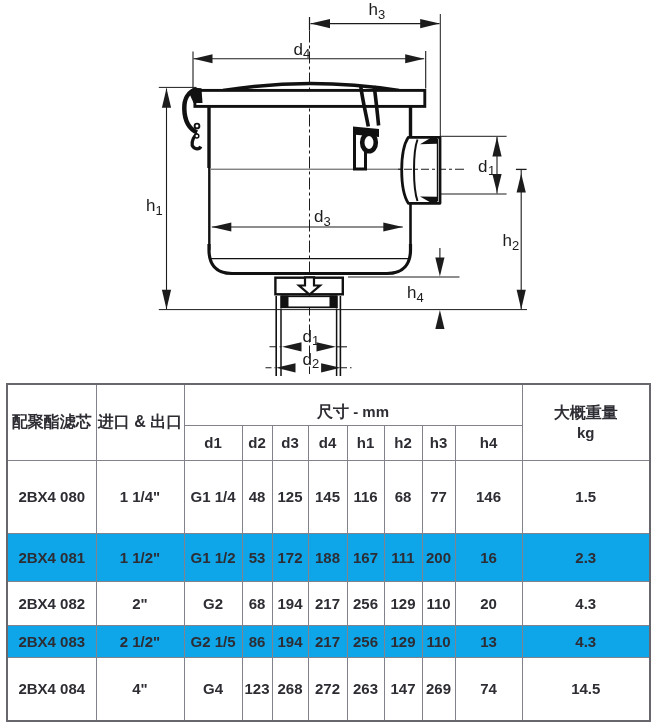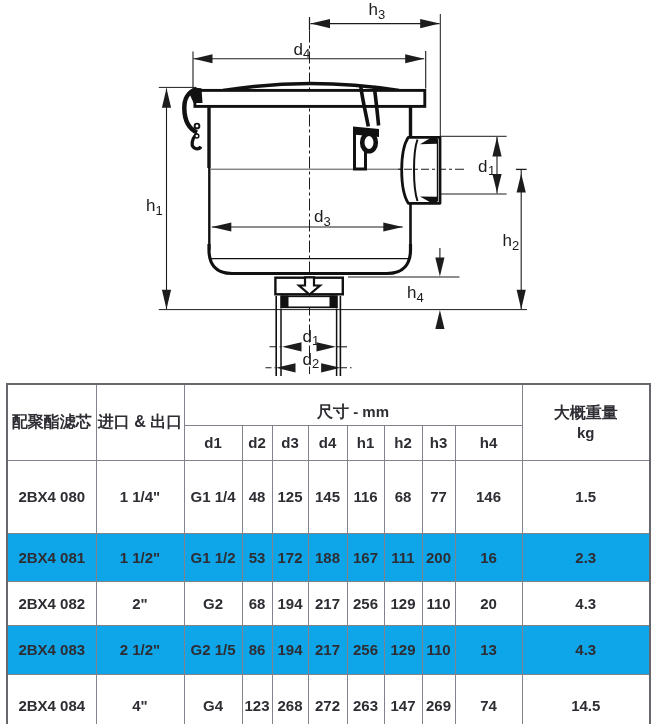--- a/index.html
+++ b/index.html
@@ -195,21 +195,21 @@
           <td>G2</td>
           <td>68</td>
           <td>194</td>
           <td>217</td>
           <td>256</td>
           <td>129</td>
           <td>110</td>
           <td>20</td>
           <td>4.3</td>
   </tr>
-  <tr style="height:49px" class="blue">
+  <tr style="height:32px" class="blue">
     <td>2BX4 083</td>
           <td>2 1/2"</td>
           <td>G2 1/5</td>
           <td>86</td>
           <td>194</td>
           <td>217</td>
           <td>256</td>
           <td>129</td>
           <td>110</td>
           <td>13</td>

